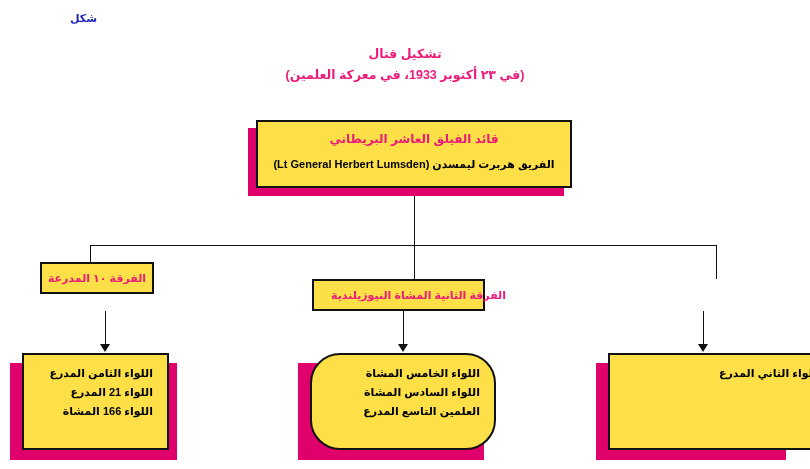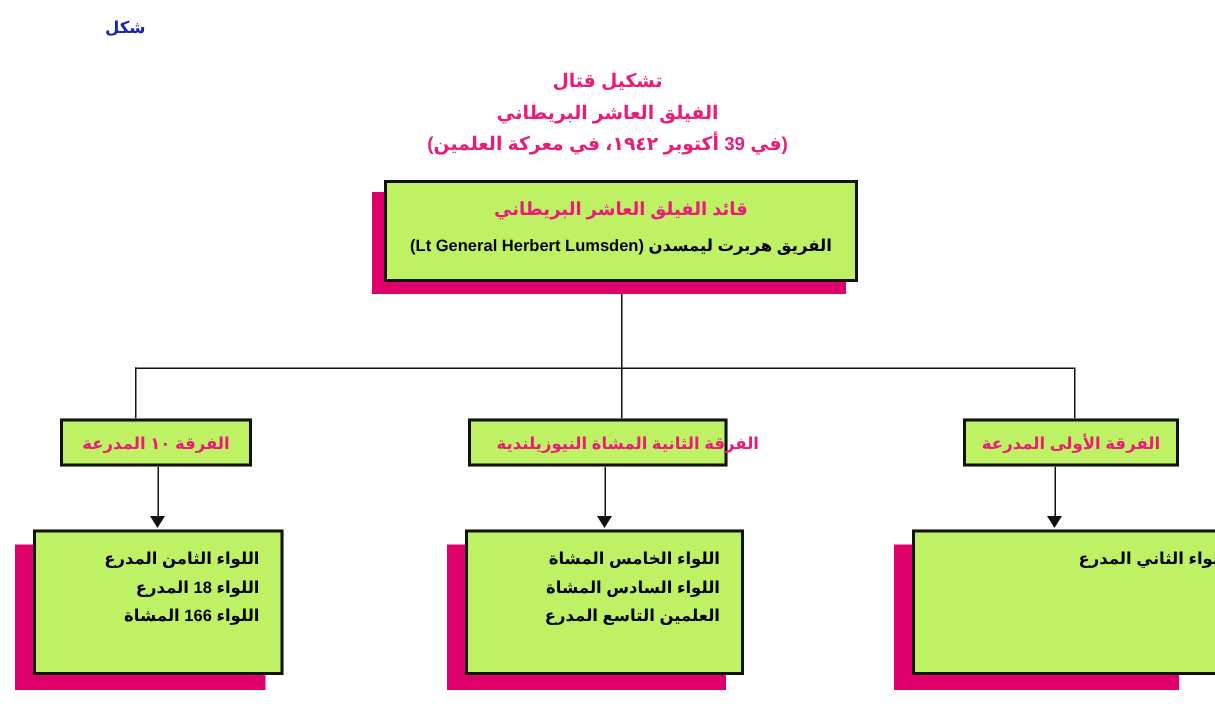--- a/index.html
+++ b/index.html
@@ -44,21 +44,21 @@
     color: #ec1b79;
     font-weight: bold;
     font-size: 12.5px;
     line-height: 21px;
     white-space: nowrap;
   }
 
   
   .nodebox {
     position: absolute;
-    background: #bef264;
+    background: #fde047;
     border: 2px solid #111111;
     box-sizing: border-box;
     direction: rtl;
     z-index: 3;
   }
   .shadow {
     position: absolute;
     background: #e0006b;
     z-index: 1;
   }
@@ -101,40 +101,40 @@
     display: flex;
     align-items: center;
     justify-content: center;
   }
   .div-label {
     color: #ec1b79;
     font-weight: bold;
     font-size: 11px;
     white-space: nowrap;
   }
-  #div-box-0 { left: 40px;  top: 279px; width: 128px; }
+  #div-box-0 { left: 40px;  top: 262px; width: 114px; }
   #div-box-1 { left: 312px; top: 279px; width: 173px; padding-left: 40px; }
   #div-box-2 { left: 642px; top: 279px; width: 144px; }
 
   
   .brig-box {
     height: 97px;
     padding: 9px 14px 0 10px;
   }
   .brig-line {
     color: #000000;
     font-weight: bold;
     font-size: 11px;
     line-height: 19px;
     text-align: right;
     white-space: nowrap;
   }
-  #brig-box-0 { left: 22px;  top: 353px; width: 167px; padding-left: 44px; }
+  #brig-box-0 { left: 22px;  top: 353px; width: 147px; padding-left: 44px; }
   #brig-shadow-0 { left: 10px; top: 363px; width: 167px; height: 97px; }
-  #brig-box-1 { left: 310px; top: 353px; width: 186px; }
+  #brig-box-1 { left: 310px; top: 353px; width: 186px; border-radius: 30px; }
   #brig-shadow-1 { left: 298px; top: 363px; width: 186px; height: 97px; }
   #brig-box-2 { left: 608px; top: 353px; width: 229px; }
   #brig-shadow-2 { left: 596px; top: 363px; width: 190px; height: 97px; }
 
   
   .conn {
     position: absolute;
     background: #111111;
     z-index: 2;
   }
@@ -154,22 +154,21 @@
 </style>
 </head>
 <body>
 
 <div id="page">
 
   <div id="figure-label">شكل</div>
 
   <div id="heading">
     <div class="hline">تشكيل قتال</div>
-    <div class="hline">الفيلق العاشر البريطاني</div>
-    <div class="hline">(في 39 أكتوبر ١٩٤٢، في معركة العلمين)</div>
+    <div class="hline">(في ٢٣ أكتوبر 1933، في معركة العلمين)</div>
   </div>
 
   <div class="shadow" id="cmd-shadow"></div>
   <div class="nodebox" id="cmd-box">
     <div id="cmd-title">قائد الفيلق العاشر البريطاني</div>
     <div id="cmd-name">الفريق هربرت ليمسدن (Lt General  Herbert Lumsden)</div>
   </div>
 
   <div class="conn conn-v" style="left:414px; top:196px; height:49px;"></div>
   <div class="conn conn-h" style="left:90px; top:245px; width:626px;"></div>
@@ -177,37 +176,34 @@
   <div class="conn conn-v" style="left:90px; top:245px; height:34px;"></div>
   <div class="conn conn-v" style="left:414px; top:245px; height:34px;"></div>
   <div class="conn conn-v" style="left:716px; top:245px; height:34px;"></div>
 
   <div class="nodebox div-box" id="div-box-0">
     <span class="div-label">الفرقة ١٠ المدرعة</span>
   </div>
   <div class="nodebox div-box" id="div-box-1">
     <span class="div-label">الفرقة الثانية المشاة النيوزيلندية</span>
   </div>
-  <div class="nodebox div-box" id="div-box-2">
-    <span class="div-label">الفرقة الأولى المدرعة</span>
-  </div>
 
   <div class="conn conn-v" style="left:105px; top:311px; height:34px;"></div>
   <div class="arrow-down" style="left:100px; top:344px;"></div>
 
   <div class="conn conn-v" style="left:403px; top:311px; height:34px;"></div>
   <div class="arrow-down" style="left:398px; top:344px;"></div>
 
   <div class="conn conn-v" style="left:703px; top:311px; height:34px;"></div>
   <div class="arrow-down" style="left:698px; top:344px;"></div>
 
   <div class="shadow" id="brig-shadow-0"></div>
   <div class="nodebox brig-box" id="brig-box-0">
     <div class="brig-line">اللواء الثامن المدرع</div>
-    <div class="brig-line">اللواء 18 المدرع</div>
+    <div class="brig-line">اللواء 21 المدرع</div>
     <div class="brig-line">اللواء 166 المشاة</div>
   </div>
 
   <div class="shadow" id="brig-shadow-1"></div>
   <div class="nodebox brig-box" id="brig-box-1">
     <div class="brig-line">اللواء الخامس المشاة</div>
     <div class="brig-line">اللواء السادس المشاة</div>
     <div class="brig-line">العلمين التاسع المدرع</div>
   </div>
 

